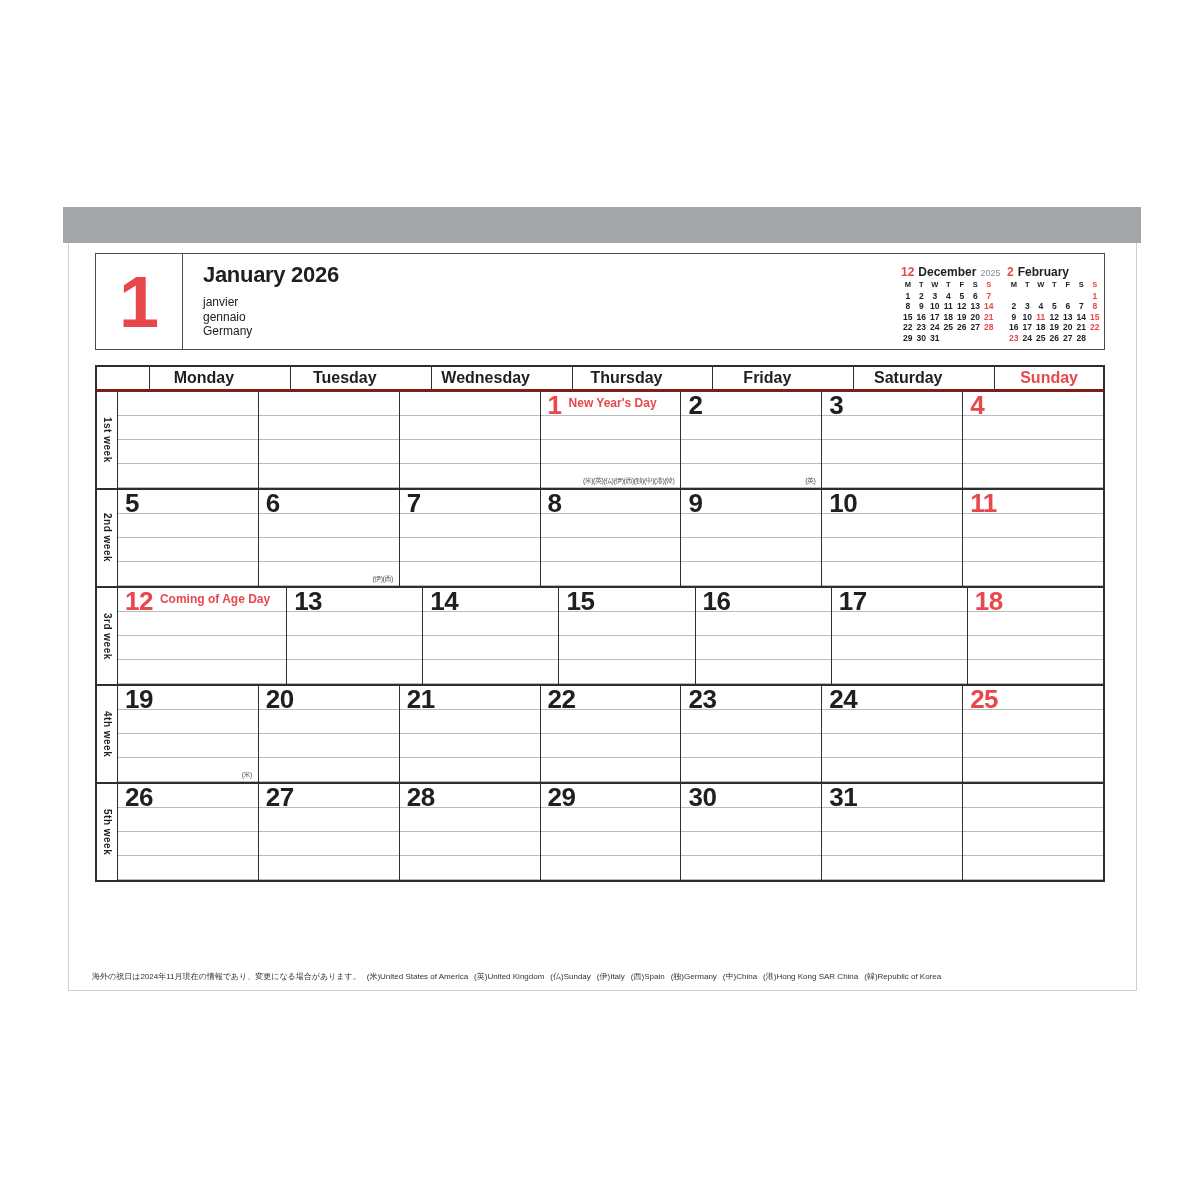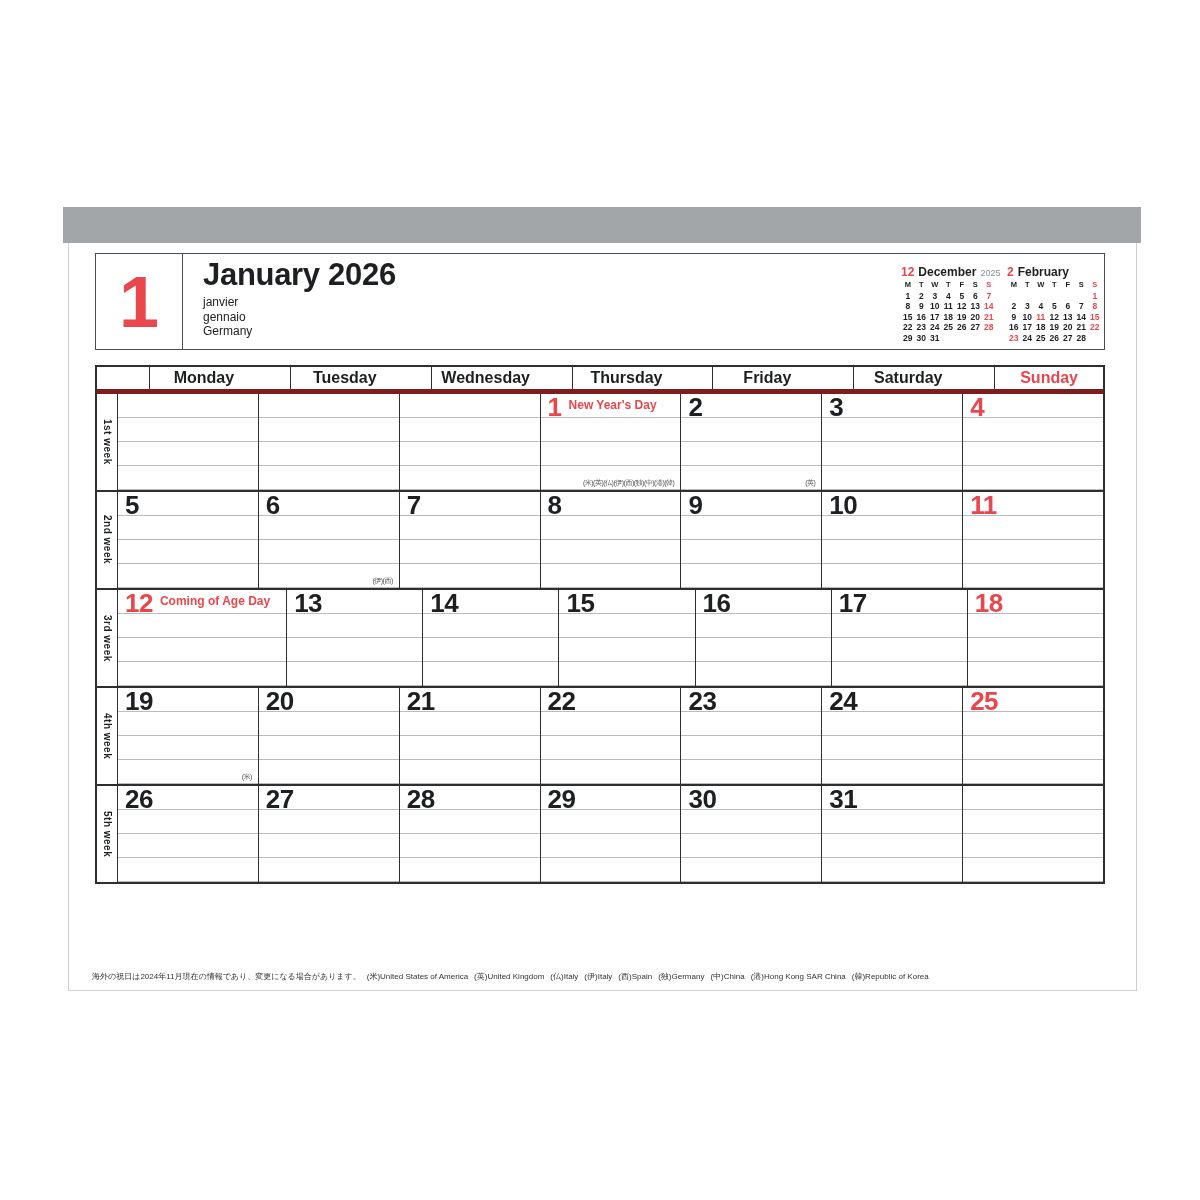--- a/index.html
+++ b/index.html
@@ -13,39 +13,39 @@
   #sheet{position:absolute;left:68px;top:243px;width:1069px;height:748px;background:#ffffff;
          border:1px solid #ccd0d1;border-top:none;box-sizing:border-box;}
 
   
   #header-band{position:absolute;left:95px;top:253px;width:1010px;height:97px;display:flex;box-sizing:border-box;}
   #numbox{width:88px;height:100%;border:1.5px solid #4a4c4d;box-sizing:border-box;
           display:flex;align-items:center;justify-content:center;}
   #numbox .bignum{font-size:72px;font-weight:700;color:#e8474e;line-height:1;}
   #titlebox{flex:1;height:100%;border:1.5px solid #4a4c4d;border-left:none;box-sizing:border-box;
             position:relative;padding:6px 0 0 20px;}
-  #titlebox .title{font-size:31px;font-weight:700;letter-spacing:-0.3px;color:#1d1f20;line-height:30px;}
+  #titlebox .title{font-size:22px;font-weight:700;letter-spacing:-0.3px;color:#1d1f20;line-height:30px;}
   #titlebox .subs{margin-top:5px;}
   #titlebox .subs div{font-size:12px;line-height:14.5px;color:#222;}
 
   
   .mini{position:absolute;top:11px;width:98px;}
   .mini-title{display:flex;align-items:baseline;gap:4px;height:13px;}
   .mini-title .mnum{color:#e8474e;font-weight:700;font-size:12px;}
   .mini-title .mname{font-weight:700;font-size:12px;color:#1d1f20;}
   .mini-title .myear{font-size:9px;color:#8a8d8e;}
   .mini-grid{margin-top:2px;}
   .mini-row{display:flex;height:10.5px;}
   .mini-cell{width:13.5px;text-align:center;font-size:8.5px;font-weight:700;line-height:10.5px;color:#1d1f20;}
   .mini-cell.red{color:#e8474e;}
   .mini-cell.mini-head{font-size:7.5px;}
 
   
   #cal{position:absolute;left:95px;top:365px;width:1010px;border:2px solid #2c2e2f;box-sizing:border-box;background:#fff;}
-  .headrow{display:flex;height:22px;border-bottom:5px solid #7f1d1d;gap:32px;}
+  .headrow{display:flex;height:22px;border-bottom:3px solid #7f1d1d;gap:32px;}
   .corner{width:20px;box-sizing:border-box;}
   .daych{flex:1;border-left:1px solid #2c2e2f;box-sizing:border-box;text-align:center;
          font-size:16px;font-weight:700;line-height:21px;color:#1d1f20;}
   .daych.red{color:#e8474e;}
   .weekrow{display:flex;height:96px;border-top:2px solid #2c2e2f;}
   .weekrow.first{border-top:none;}
   .wklabel{width:20px;box-sizing:border-box;display:flex;align-items:center;justify-content:center;}
   .wklabel span{writing-mode:vertical-rl;font-size:10px;font-weight:700;letter-spacing:0.5px;color:#1d1f20;}
   .daycell{flex:1;border-left:1px solid #2c2e2f;box-sizing:border-box;position:relative;
            background-image:repeating-linear-gradient(to bottom,transparent 0,transparent 23px,#b9bcbd 23px,#b9bcbd 24px);}
@@ -437,15 +437,15 @@
           <div class="dateline">
             <span class="datenum">31</span>
           </div>
         </div>
         <div class="daycell">
           <div class="dateline"></div>
         </div>
       </div>
   </div>
 
-  <div id="footnote"><span>海外の祝日は2024年11月現在の情報であり、変更になる場合があります。</span><span>(米)United States of America</span><span>(英)United Kingdom</span><span>(仏)Italy</span><span>(伊)Italy</span><span>(西)Spain</span><span>(独)Germany</span><span>(中)China</span><span>(港)Hong Kong SAR China</span><span>(韓)Republic of Korea</span></div>
+  <div id="footnote"><span>海外の祝日は2024年11月現在の情報であり、変更になる場合があります。</span><span>(米)United States of America</span><span>(英)United Kingdom</span><span>(仏)Sunday</span><span>(伊)Italy</span><span>(西)Spain</span><span>(独)Germany</span><span>(中)China</span><span>(港)Hong Kong SAR China</span><span>(韓)Republic of Korea</span></div>
 
 </div>
 
 </body></html>

